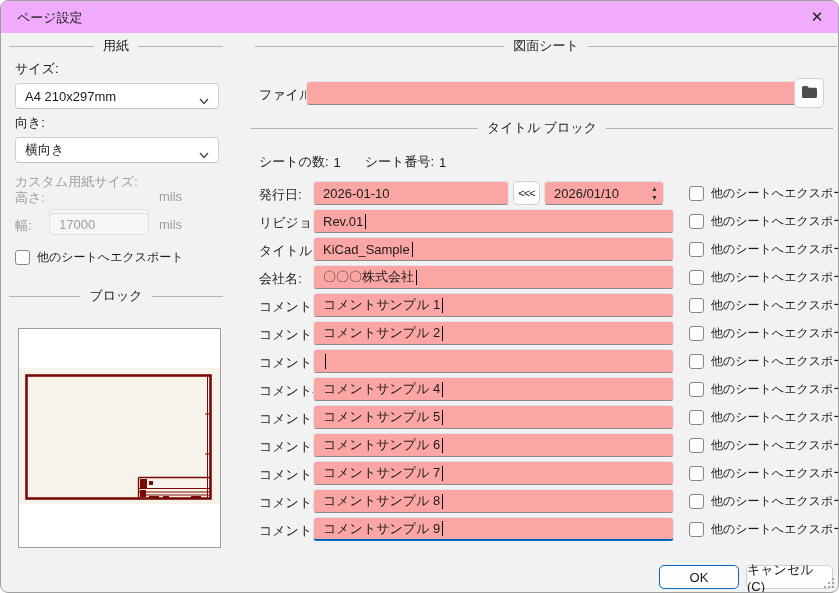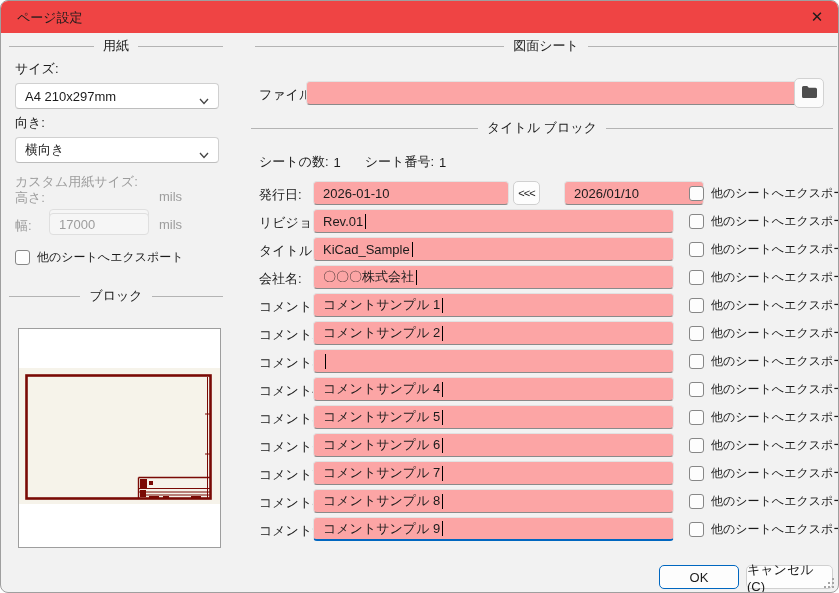--- a/index.html
+++ b/index.html
@@ -3,21 +3,21 @@
 <meta charset="utf-8">
 <style>
   html,body{margin:0;padding:0;width:839px;height:593px;background:#fff;}
   *{box-sizing:border-box;}
   .dialog{
     position:relative;width:839px;height:593px;
     background:#f2f2f2;border:1px solid #9f9f9f;border-radius:8px;overflow:hidden;
     font-family:"Liberation Sans","DejaVu Sans",sans-serif;font-size:13px;color:#1b1b1b;
   }
   
-  .titlebar{position:absolute;top:0;left:0;right:0;height:32px;background:#ef4444;padding-left:16px;}
+  .titlebar{position:absolute;top:0;left:0;right:0;height:32px;background:#f0abfc;padding-left:16px;}
   .title-text{position:absolute;left:16px;top:8px;font-size:13px;}
   .close-btn{position:absolute;top:0;right:0;width:42px;height:32px;display:flex;align-items:center;justify-content:center;font-size:15px;color:#1b1b1b;cursor:default;}
   
   .sec{position:absolute;display:flex;align-items:center;gap:9px;height:18px;}
   .sec .line{flex:1;height:1px;background:#b4b4b4;}
   .sec .sec-t{flex:none;font-size:13px;}
   
   .left-panel{position:absolute;left:8px;top:32px;width:214px;height:555px;}
   .right-panel{position:absolute;left:250px;top:32px;width:582px;height:555px;}
   .abs{position:absolute;}
@@ -37,21 +37,21 @@
   
   .preview-box{position:absolute;left:9px;top:295px;width:203px;height:220px;background:#fff;border:1px solid #9e9e9e;}
   
   #tb-rows{position:absolute;left:0;top:148px;width:582px;}
   .tb-row{position:relative;height:24px;margin-bottom:4px;}
   .tb-row .lbl{position:absolute;left:8px;top:5px;white-space:nowrap;}
   .tb-row .field.val{position:absolute;left:62px;top:0;width:361px;}
   .tb-row .chkwrap{position:absolute;left:438px;top:4px;}
   .tb-row .field.date-main{position:absolute;left:62px;top:0;width:196px;}
   .copy-btn{position:absolute;left:262px;top:0;width:27px;height:24px;background:#fdfdfd;border:1px solid #d0d0d0;border-radius:5px;display:flex;align-items:center;justify-content:center;font-size:11px;letter-spacing:-1px;}
-  .field.date-picker{position:absolute;left:293px;top:0;width:140px;padding-right:20px;margin-left:20px;}
+  .field.date-picker{position:absolute;left:293px;top:0;width:120px;padding-right:20px;}
   .spinner{position:absolute;right:5px;top:2px;display:flex;flex-direction:column;align-items:center;line-height:9px;}
   .sp-up,.sp-dn{font-size:7px;color:#333;display:block;height:9px;}
   
   .file-lbl{position:absolute;left:8px;top:53px;}
   .file-input{position:absolute;left:55px;top:48px;width:494px;}
   .browse-btn{position:absolute;left:543px;top:45px;width:30px;height:30px;background:#fbfbfb;border:1px solid #d2d2d2;border-radius:5px;display:flex;align-items:center;justify-content:center;}
   
   .sheet-info{position:absolute;left:8px;top:120px;display:flex;gap:5px;align-items:center;}
   .sheet-info .gap{width:14px;}
   

